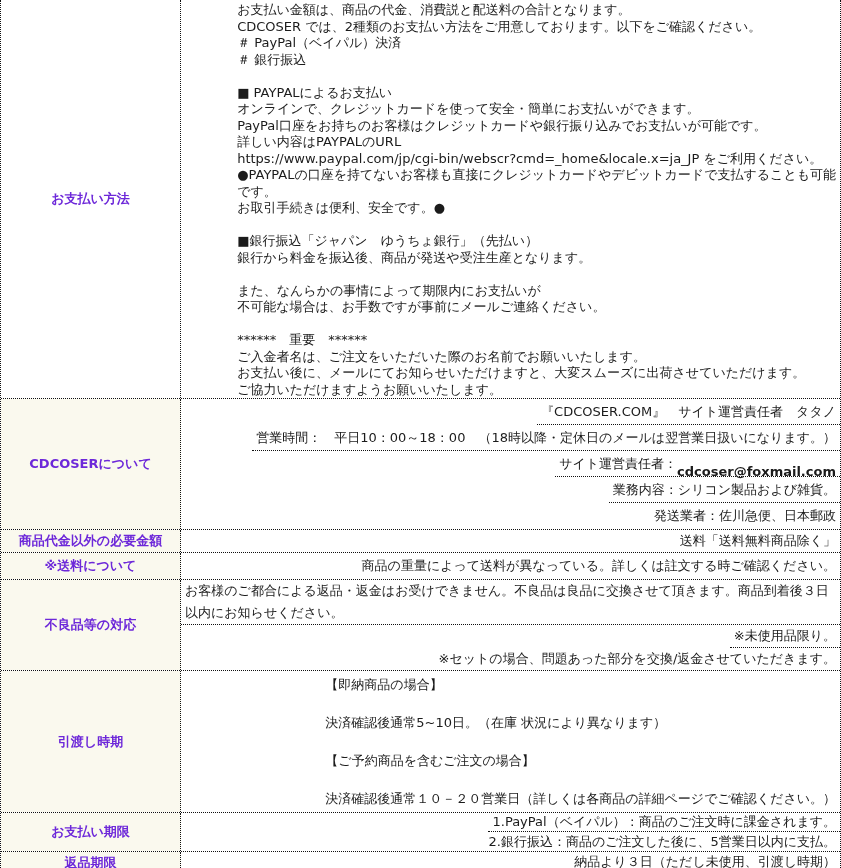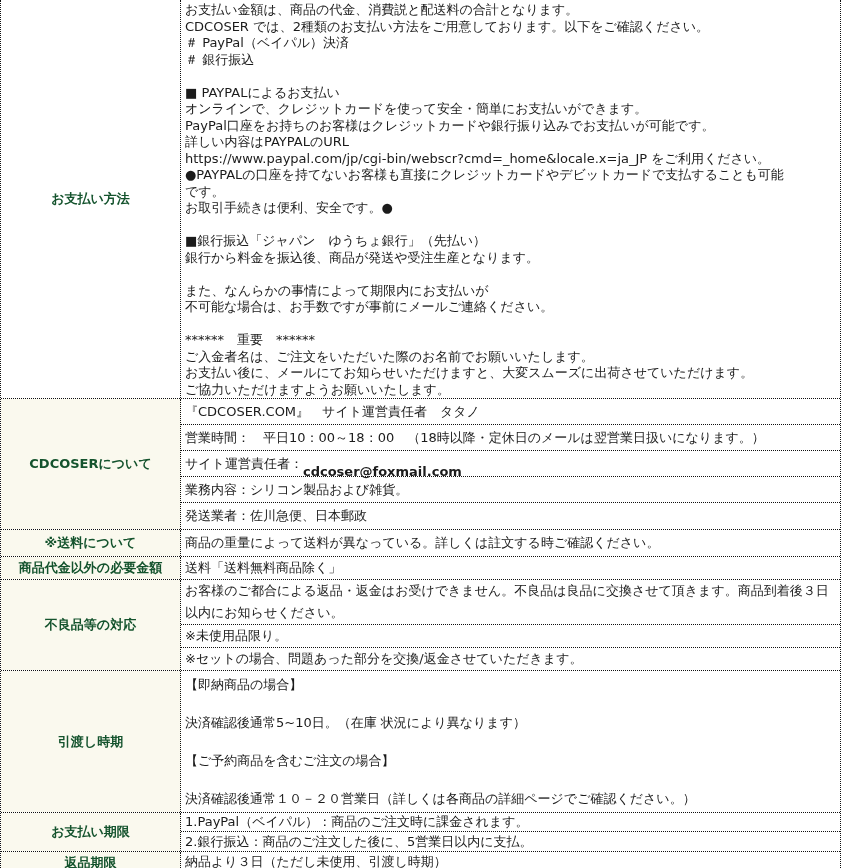--- a/index.html
+++ b/index.html
@@ -20,30 +20,30 @@
     display:flex;
     border-bottom:1px dotted #111;
     align-items:stretch;
   }
   .hcell{
     flex:0 0 180px;
     width:180px;
     box-sizing:border-box;
     border-right:1px dotted #111;
     background:#faf9ee;
-    color:#14532d;
+    color:#6d28d9;
     font-weight:bold;
     display:flex;
     align-items:center;
     justify-content:center;
     text-align:center;
     padding:2px 6px;
   }
   .row-payment .hcell{background:#ffffff;}
-  .content{flex:1 1 auto;min-width:0;display:flex;flex-direction:column;}
+  .content{flex:1 1 auto;min-width:0;display:flex;flex-direction:column;align-items:flex-end;}
   .body-text{
     white-space:pre-line;
     line-height:16.5px;
     padding:2px 4px 0 4px;
   }
   .sub{
     box-sizing:border-box;
     border-bottom:1px dotted #111;
     padding:0 4px;
     display:flex;
@@ -104,31 +104,31 @@
       <div class="sub">営業時間：　平日10：00～18：00　（18時以降・定休日のメールは翌営業日扱いになります。）</div>
       <div class="sub">
         <span>サイト運営責任者：</span>
           <span class="bold">cdcoser@foxmail.com</span>
       </div>
       <div class="sub">業務内容：シリコン製品および雑貨。</div>
       <div class="sub">発送業者：佐川急便、日本郵政</div>
     </div>
   </section>
 
+  <section class="row row-extra">
+    <div class="hcell">商品代金以外の必要金額</div>
+    <div class="content">
+      <div class="sub">送料「送料無料商品除く」</div>
+    </div>
+  </section>
+
   <section class="row row-shipping">
     <div class="hcell">※送料について</div>
     <div class="content">
       <div class="sub">商品の重量によって送料が異なっている。詳しくは註文する時ご確認ください。</div>
-    </div>
-  </section>
-
-  <section class="row row-extra">
-    <div class="hcell">商品代金以外の必要金額</div>
-    <div class="content">
-      <div class="sub">送料「送料無料商品除く」</div>
     </div>
   </section>
 
   <section class="row row-defect">
     <div class="hcell">不良品等の対応</div>
     <div class="content">
       <div class="sub multi">お客様のご都合による返品・返金はお受けできません。不良品は良品に交換させて頂きます。商品到着後３日以内にお知らせください。</div>
       <div class="sub">※未使用品限り。</div>
       <div class="sub">※セットの場合、問題あった部分を交換/返金させていただきます。</div>
     </div>

